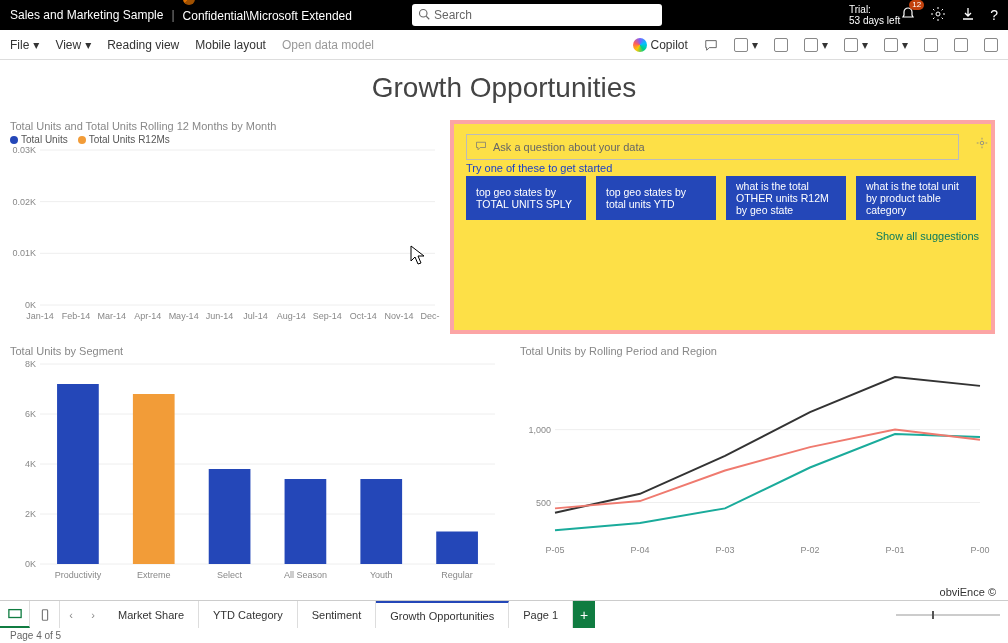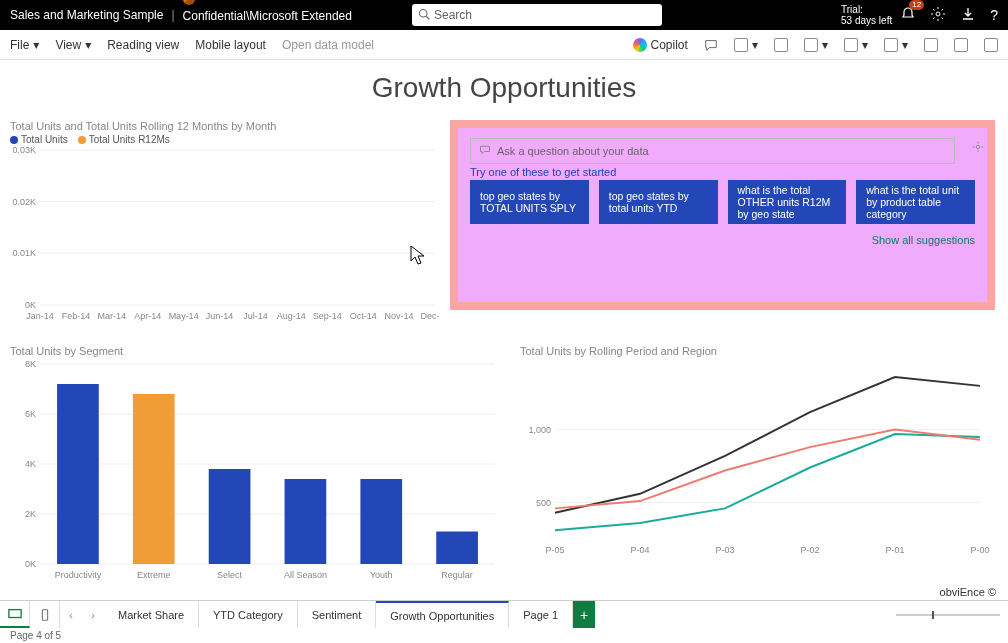--- a/index.html
+++ b/index.html
@@ -8,21 +8,21 @@
   
   .topbar { background: #000; color: #fff; height: 30px; display: flex; align-items: center; padding: 0 10px; font-size: 12px; }
   .topbar .title { font-weight: 400; }
   .topbar .sep { margin: 0 8px; color: #888; }
   .topbar .sensitivity { display: flex; align-items: flex-start; gap: 4px; flex-direction: column; }
   .topbar .sens-icon { width: 12px; height: 12px; border-radius: 50%; background: linear-gradient(135deg,#e07000 50%,#a05000 50%); display:inline-block; }
   .topbar .chev { font-size: 10px; margin-left:4px;}
   .topbar .spacer { flex: 0 0 60px; }
   .topbar .search { flex: 0 0 250px; background:#fff; height:22px; border-radius:3px; display:flex; align-items:center; padding:0 6px; color:#666; font-size:12px; gap:4px;}
   .topbar .grow { flex: 1; }
-  .topbar .trial { font-size: 10px; line-height: 11px; text-align:left; margin-right:8px;}
+  .topbar .trial { font-size: 10px; line-height: 11px; text-align:left; margin-right:0;}
   .topbar .icons { display:flex; gap:14px; align-items:center;}
   .topbar .tbicon { position:relative; color:#fff; font-size:14px; }
   .badge { position:absolute; top:-6px; right:-8px; background:#c2410c; color:#fff; border-radius:8px; font-size:8px; padding:0 3px; line-height:10px;}
 
   
   .ribbon { height: 30px; border-bottom: 1px solid #ddd; display:flex; align-items:center; font-size:12px; color:#333; padding:0 10px; gap:16px; }
   .ribbon .item { display:flex; align-items:center; gap:4px; cursor:default; }
   .ribbon .muted { color:#999; }
   .ribbon .rgrow { flex:1; }
   .ribbon .ricon { width:14px; height:14px; border:1px solid #888; border-radius:2px; }
@@ -35,21 +35,21 @@
   .chart-title { font-size: 11px; color:#888; margin-bottom: 2px; }
 
   
   .chart1 { position:absolute; left:10px; top:60px; width:430px; height:210px; }
   .legend1 { font-size:10px; color:#555; display:flex; gap:10px; }
   .ldot { width:8px; height:8px; border-radius:50%; display:inline-block; margin-right:3px; vertical-align:middle;}
   .c-blue { background:#2447b8; }
   .c-orange { background:#f29c38; }
 
   
-  .qna { position:absolute; left:450px; top:60px; width:545px; height:190px; border:8px solid #fca5a5; padding:10px 12px; background:#f0abfc;}
+  .qna { position:absolute; left:450px; top:60px; width:545px; height:214px; border:4px solid #fca5a5; padding:10px 12px; background:#fde047;}
   .qna-input { width: calc(100% - 20px); height:26px; border:1px solid #bbb; display:flex; align-items:center; padding:0 8px; font-size:11px; color:#666; gap:6px; }
   .qna-hint { color:#1a3fc9; font-size:11px; margin:2px 0; }
   .suggestions { display:flex; gap:10px; }
   .sugg { background:#2447b8; color:#fff; font-size:10.5px; padding:8px 10px; width:120px; height:44px; display:flex; align-items:center; }
   .showall { text-align:right; color:#0a7a5e; font-size:11px; margin-top:10px; }
   .refresh-ico { position:absolute; right:2px; top:12px; color:#888; font-size:12px;}
   .cursor { position:absolute; left:410px; top:185px; font-size:16px; pointer-events:none; }
 
   
   .chart2 { position:absolute; left:10px; top:285px; width:490px; height:240px; }

